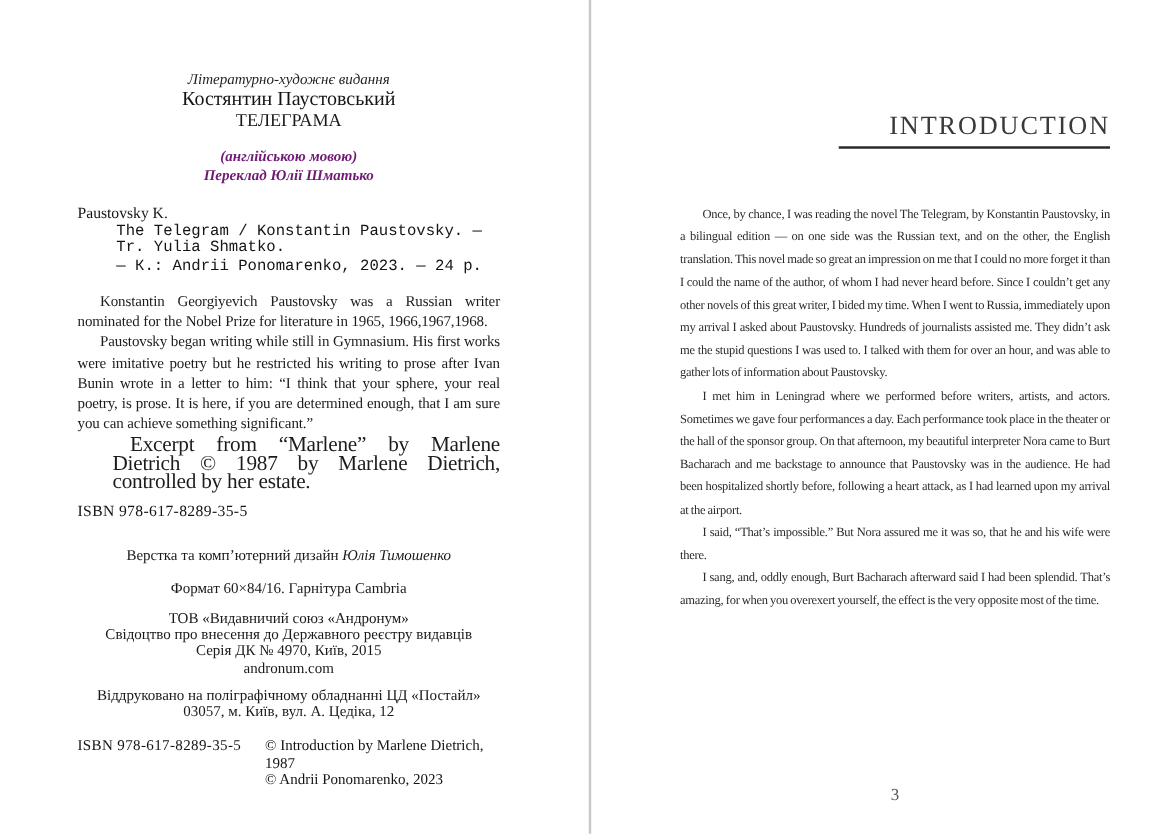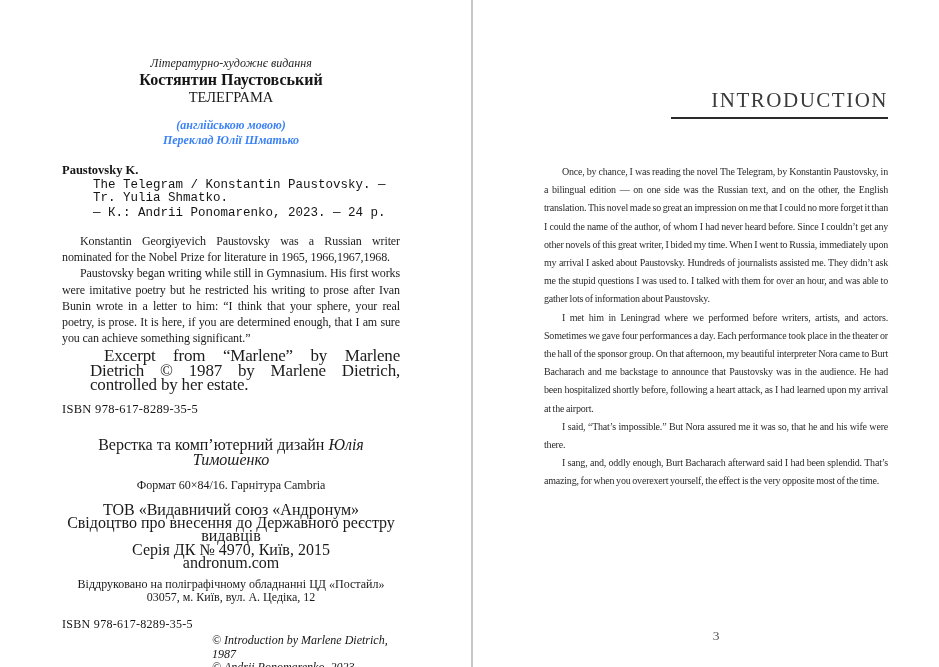--- a/index.html
+++ b/index.html
@@ -21,48 +21,48 @@
     background: #c9c9c9;
   }
 
   
   .page-left {
     width: 472px; height: 667px;
     padding: 56px 72px 0 62px;
   }
   .center { text-align: center; }
   .edition-note { font-style: italic; font-size: 12px; line-height: 14px; }
-  .book-author { font-weight: bold; font-size: 16px; line-height: 19px; color: #151515; }
+  .book-author { font-weight: normal; font-size: 16px; line-height: 19px; color: #151515; }
   .book-title { font-size: 14.5px; line-height: 17px; color: #1a1a1a; }
-  .lang-block { margin-top: 12px; font-weight: bold; font-style: italic; font-size: 12px; line-height: 15px; color: #3b82f6; }
+  .lang-block { margin-top: 12px; font-weight: bold; font-style: italic; font-size: 12px; line-height: 15px; color: #701a75; }
 
   .biblio { margin-top: 16px; font-size: 12.5px; line-height: 13.5px; color: #141414; }
-  .biblio-key { font-weight: bold; }
+  .biblio-key { font-weight: normal; }
   .biblio-line { margin-left: 31px; margin-top: 1px; font-family: Liberation Mono, monospace; }
 
   .about { margin-top: 13px; font-size: 12px; line-height: 16.2px; letter-spacing: -0.1px; color: #1c1c1c; }
   .about p { text-align: justify; text-indent: 18px; }
 
   .excerpt {
     margin-top: 3px; margin-left: 28px;
     font-size: 17px; line-height: 14.5px; letter-spacing: -0.2px;
     text-indent: 14px; text-align: justify; color: #1c1c1c;
   }
 
   .isbn-mid { margin-top: 9px; font-size: 12.5px; line-height: 15px; letter-spacing: 0.3px; color: #141414; }
 
-  .credit-layout { margin-top: 20px; font-size: 16px; line-height: 15px; color: #1a1a1a; }
+  .credit-layout { margin-top: 20px; font-size: 12px; line-height: 15px; color: #1a1a1a; }
   .credit-layout .name { font-style: italic; }
   .credit-format { margin-top: 11px; font-size: 12px; line-height: 15px; color: #1a1a1a; }
-  .pub-group { margin-top: 10px; font-size: 16px; line-height: 13.2px; color: #1a1a1a; }
+  .pub-group { margin-top: 10px; font-size: 12px; line-height: 13.2px; color: #1a1a1a; }
   .print-group { margin-top: 9px; font-size: 12px; line-height: 13.2px; color: #1a1a1a; }
 
   .bottom-row { margin-top: 14px; position: relative; font-size: 12px; line-height: 13.5px; color: #141414; }
   .bottom-isbn { letter-spacing: 0.3px; }
-  .copyrights { position: absolute; left: 150px; top: 16px; font-style: italic; }
+  .copyrights { position: absolute; left: 150px; top: 0; }
 
   
   .page-right {
     width: 467px; height: 501px;
     padding: 88px 51px 0 72px;
     position: relative;
     color: #2b2b2b;
   }
   .chapter-heading-wrap {
     margin-left: auto;

